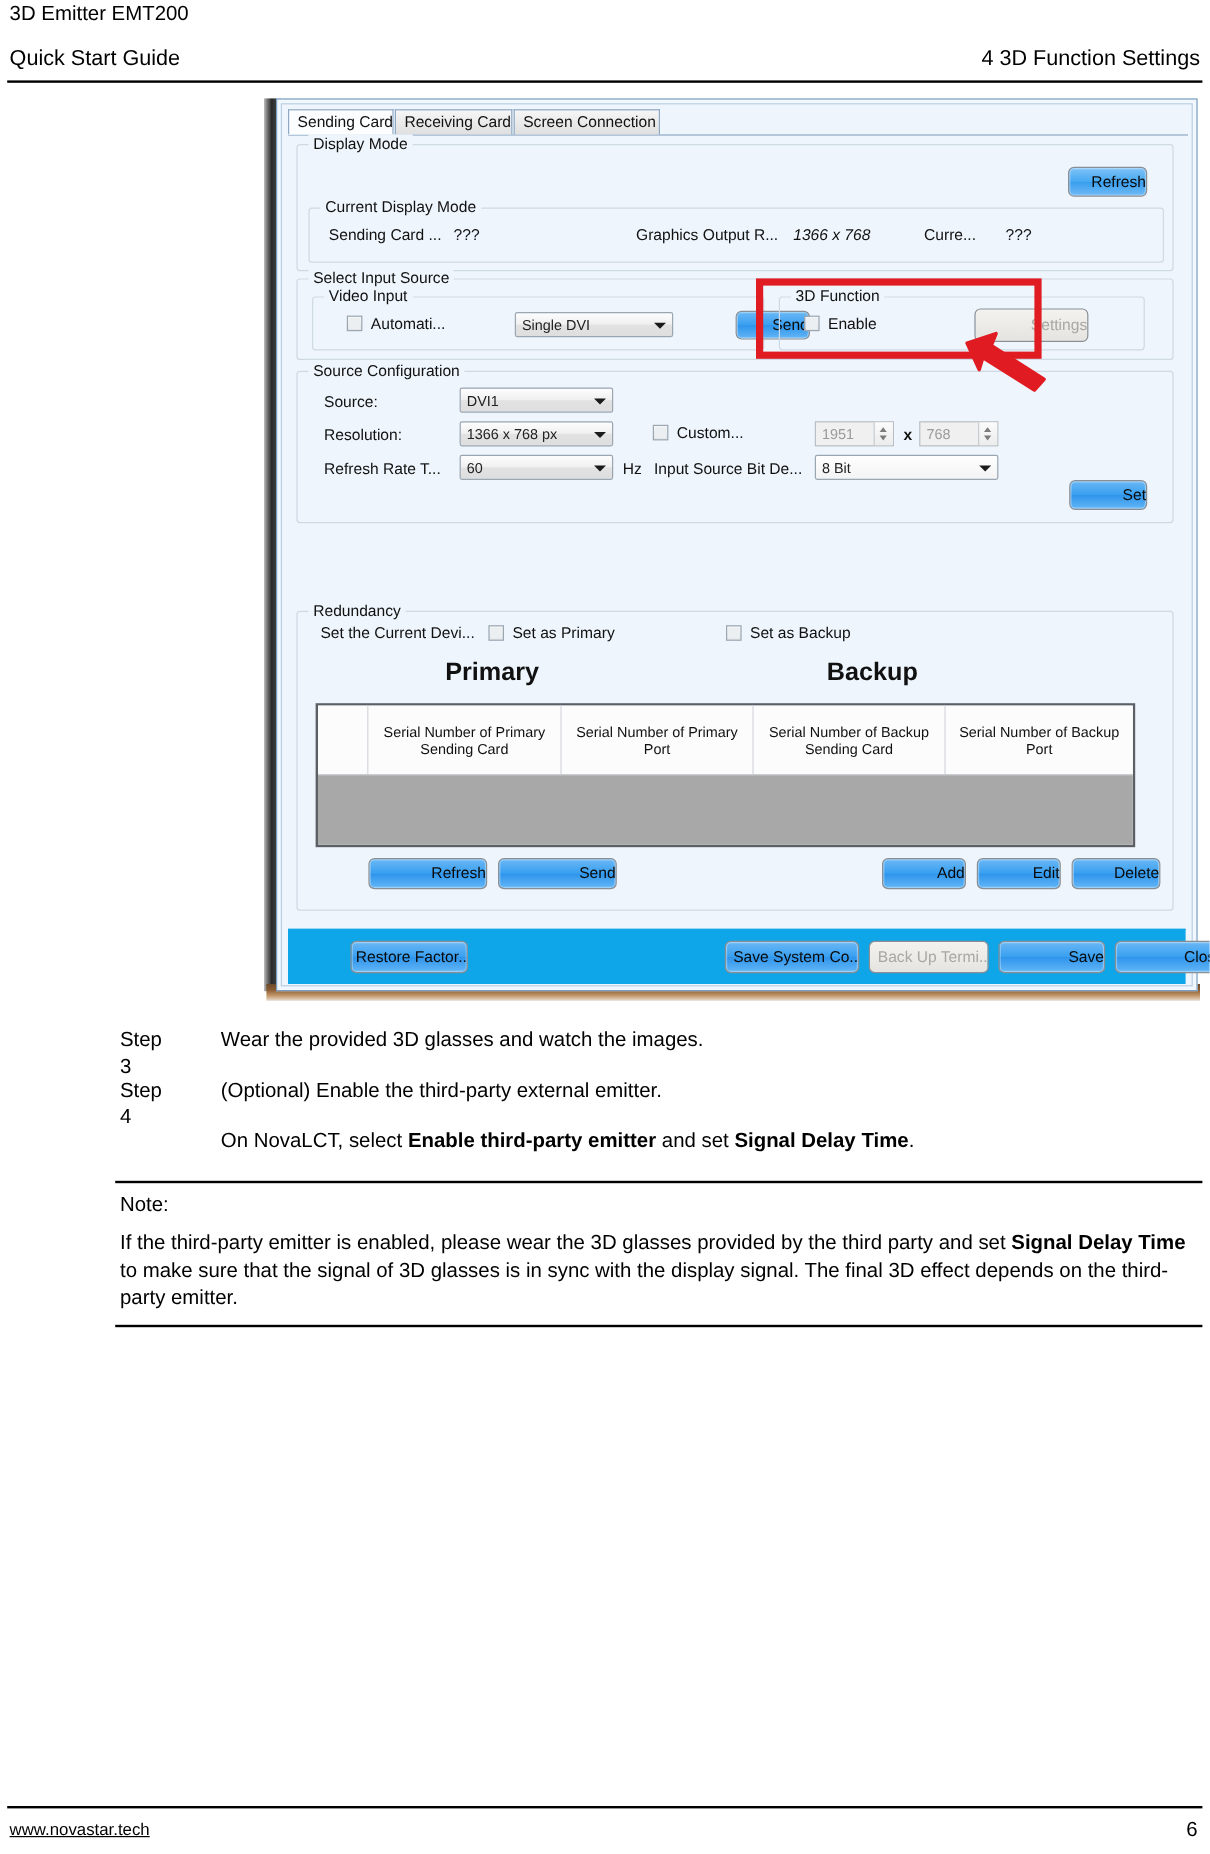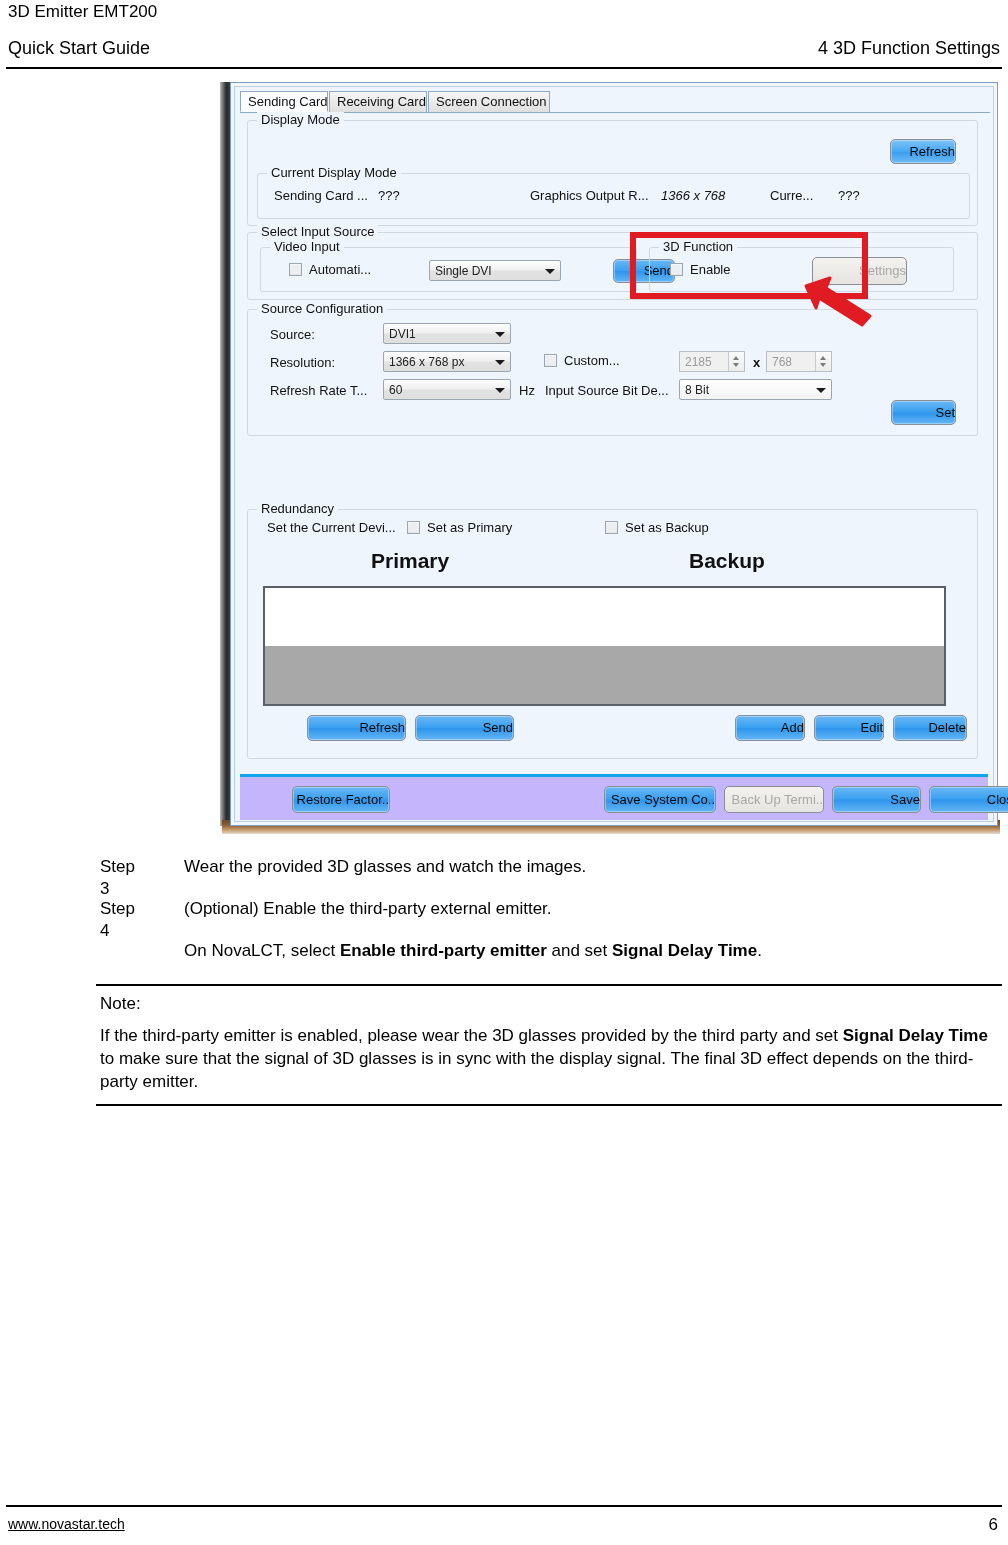--- a/index.html
+++ b/index.html
@@ -230,22 +230,22 @@
   .tbl .tbody {
     position: absolute; left:0; right:0; top:58px; bottom:0;
     background: #a8a8a8;
   }
 
   
   .bottombar {
     position: absolute;
     left: 5px; right: 5px;
     height: 46px;
-    background: #c4b5fd;
-    border-top: 3px solid #0ea5e9;
+    background: #0ea5e9;
+    border-top: 1px solid #0ea5e9;
     box-sizing: border-box;
   }
 
   
   .redbox {
     position: absolute;
     border: 6px solid #e01b22;
     box-sizing: border-box;
     pointer-events: none;
   }
@@ -396,21 +396,21 @@
           <div class="ctext">1366 x 768 px</div>
           <div class="carrow"></div>
         </div>
 
         <div class="cb" style="left:296px;top:44px;">
             <i></i>
           </div>
         <div class="lbl" style="left:316px;top:43px;">Custom...</div>
 
         <div class="spin" style="left:431px;top:41px;width:66px;">
-          <div class="stext">2185</div>
+          <div class="stext">1951</div>
           <div class="sbtns"></div>
         </div>
         <div class="lbl" style="left:505px;top:45px;font-weight:bold;">x</div>
         <div class="spin" style="left:518px;top:41px;width:66px;">
           <div class="stext">768</div>
           <div class="sbtns"></div>
         </div>
 
         <div class="lbl" style="left:22px;top:73px;">Refresh Rate T...</div>
         <div class="combo" style="left:135px;top:69px;width:128px;">
@@ -442,20 +442,27 @@
 
         <div class="cb" style="left:357px;top:11px;">
             <i></i>
           </div>
         <div class="lbl" style="left:377px;top:10px;">Set as Backup</div>
 
         <div class="lbl" style="left:123px;top:43px;font-size:21px;font-weight:bold;">Primary</div>
         <div class="lbl" style="left:441px;top:43px;font-size:21px;font-weight:bold;">Backup</div>
 
         <div class="tbl" style="left:15px;top:76px;width:683px;height:120px;">
+          <div class="thead">
+            <div class="th" style="width:42px;"></div>
+            <div class="th" style="width:161px;">Serial Number of Primary Sending Card</div>
+            <div class="th" style="width:160px;">Serial Number of Primary Port</div>
+            <div class="th" style="width:160px;">Serial Number of Backup Sending Card</div>
+            <div class="th" style="width:156px;">Serial Number of Backup Port</div>
+          </div>
           <div class="tbody"></div>
         </div>
 
         <div class="btn" style="left:15px;top:205px;width:99px;height:26px;line-height:24px;">
           <span>Refresh</span>
         </div>
         <div class="btn" style="left:123px;top:205px;width:99px;height:26px;line-height:24px;">
           <span>Send</span>
         </div>
         <div class="btn" style="left:443px;top:205px;width:70px;height:26px;line-height:24px;">

